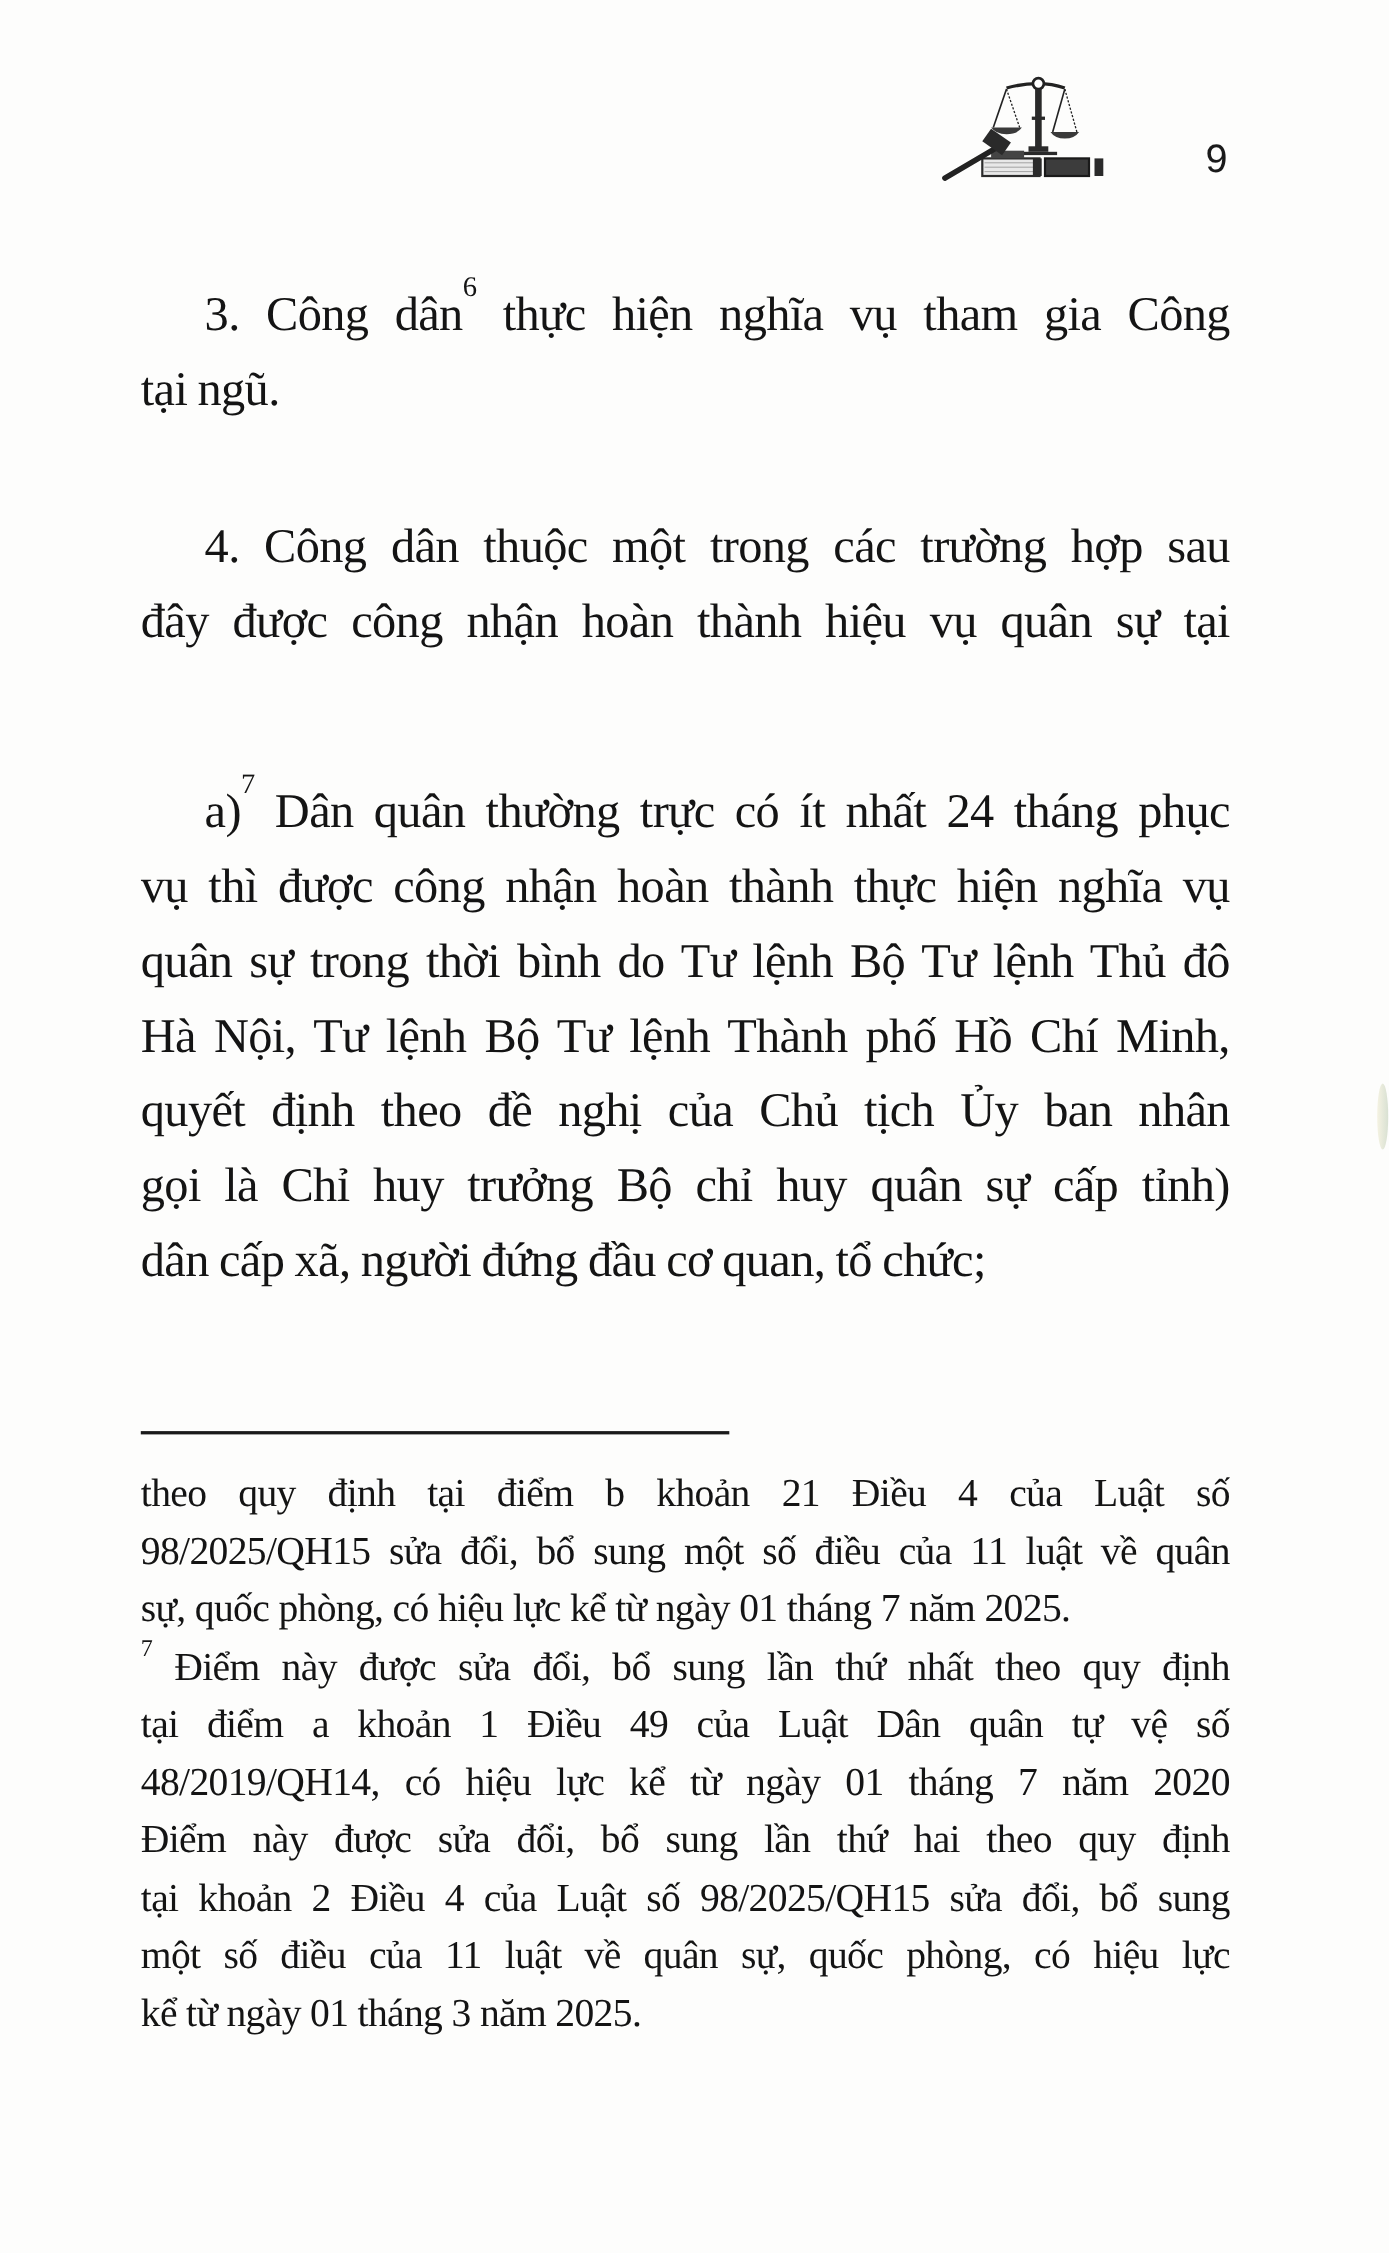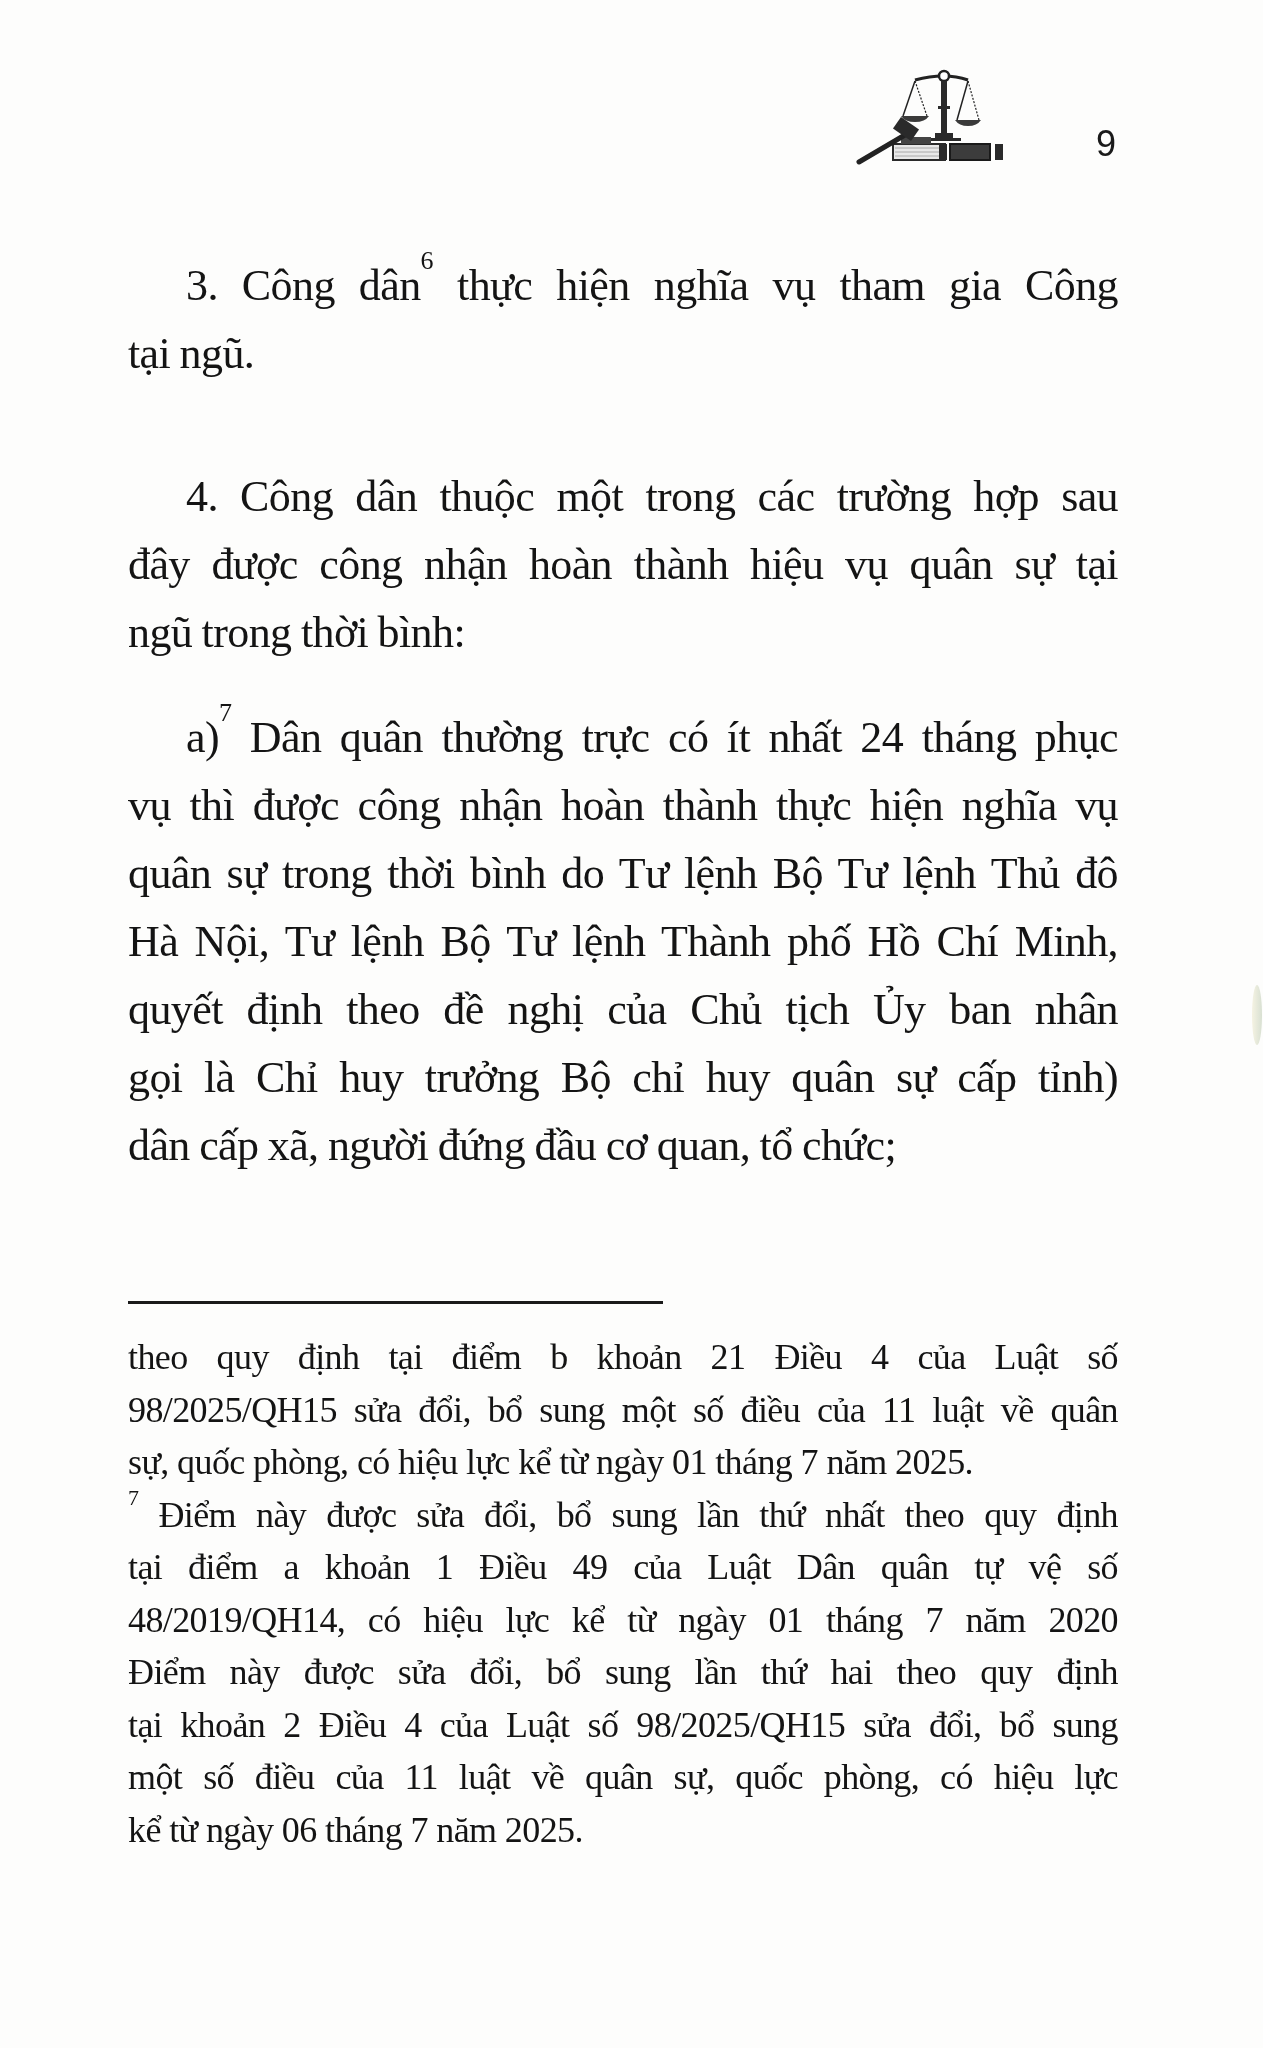--- a/index.html
+++ b/index.html
@@ -151,21 +151,20 @@
   <div class="page-number">9</div>
 
   <div class="body-text" style="top: 252px;">
     <span class="line justify indent"><span>3. Công dân</span><sup class="fn">6</sup><span> thực hiện nghĩa vụ tham gia Công</span></span>
     <span class="line">tại ngũ.</span>
   </div>
 
   <div class="body-text" style="top: 463px;">
     <span class="line justify indent">4. Công dân thuộc một trong các trường hợp sau</span>
     <span class="line justify">đây được công nhận hoàn thành hiệu vụ quân sự tại</span>
-    <span class="line">ngũ trong thời bình:</span>
   </div>
 
   <div class="body-text" style="top: 704px;">
     <span class="line justify indent"><span>a)</span><sup class="fn">7</sup><span> Dân quân thường trực có ít nhất 24 tháng phục</span></span>
     <span class="line justify">vụ thì được công nhận hoàn thành thực hiện nghĩa vụ</span>
     <span class="line justify">quân sự trong thời bình do Tư lệnh Bộ Tư lệnh Thủ đô</span>
     <span class="line justify">Hà Nội, Tư lệnh Bộ Tư lệnh Thành phố Hồ Chí Minh,</span>
     <span class="line justify">quyết định theo đề nghị của Chủ tịch Ủy ban nhân</span>
     <span class="line justify">gọi là Chỉ huy trưởng Bộ chỉ huy quân sự cấp tỉnh)</span>
     <span class="line">dân cấp xã, người đứng đầu cơ quan, tổ chức;</span>
@@ -179,18 +178,18 @@
       <span class="fline justify">98/2025/QH15 sửa đổi, bổ sung một số điều của 11 luật về quân</span>
       <span class="fline">sự, quốc phòng, có hiệu lực kể từ ngày 01 tháng 7 năm 2025.</span>
     </div>
     <div>
       <span class="fline justify"><sup class="fnmark">7</sup><span> Điểm này được sửa đổi, bổ sung lần thứ nhất theo quy định</span></span>
       <span class="fline justify">tại điểm a khoản 1 Điều 49 của Luật Dân quân tự vệ số</span>
       <span class="fline justify">48/2019/QH14, có hiệu lực kể từ ngày 01 tháng 7 năm 2020</span>
       <span class="fline justify">Điểm này được sửa đổi, bổ sung lần thứ hai theo quy định</span>
       <span class="fline justify">tại khoản 2 Điều 4 của Luật số 98/2025/QH15 sửa đổi, bổ sung</span>
       <span class="fline justify">một số điều của 11 luật về quân sự, quốc phòng, có hiệu lực</span>
-      <span class="fline">kể từ ngày 06 tháng 7 năm 2025.</span>
+      <span class="fline">kể từ ngày 01 tháng 3 năm 2025.</span>
     </div>
   </div>
 
   <div class="edge-mark"></div>
 </div>
 
 </body></html>

